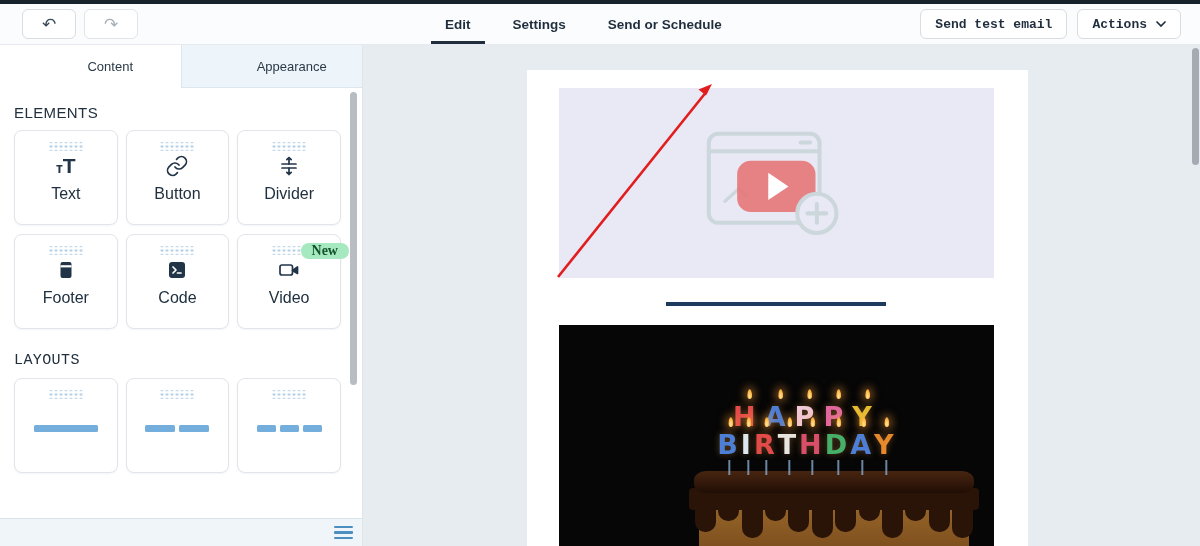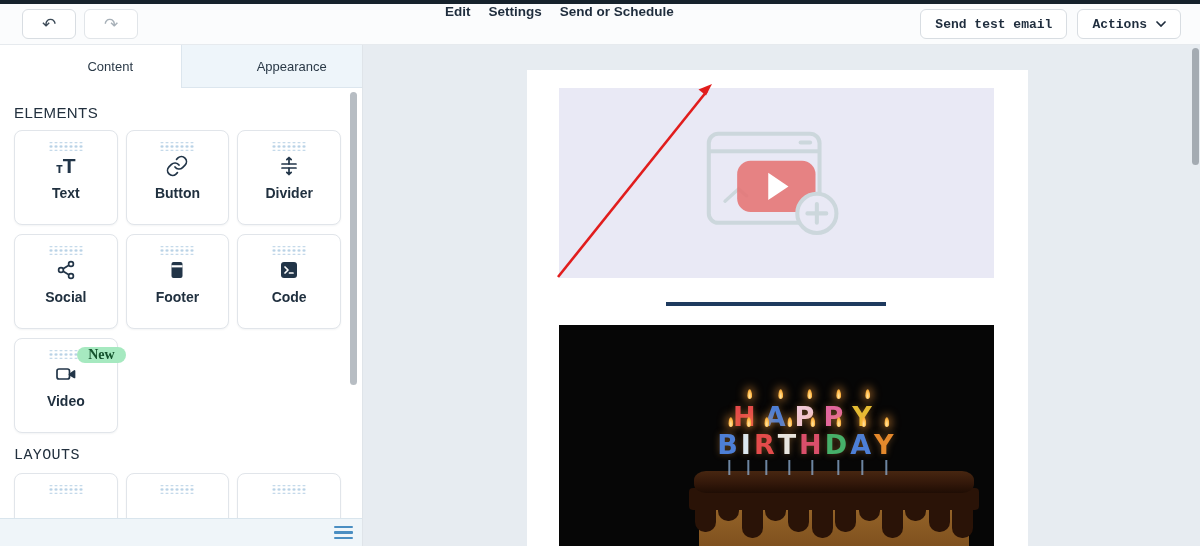--- a/index.html
+++ b/index.html
@@ -18,38 +18,38 @@
   *{margin:0;padding:0;box-sizing:border-box;}
   html,body{font-family:"Liberation Sans","DejaVu Sans",sans-serif;}
   #app{position:relative;width:1200px;height:546px;overflow:hidden;background:var(--canvas-bg);color:var(--accent-navy);}
 
   
   .top-strip{position:absolute;left:0;top:0;width:100%;height:4px;background:var(--topbar-strip);}
   .toolbar{position:absolute;left:0;top:4px;width:100%;height:41px;background:#fbfcfd;border-bottom:1px solid #e6eaee;display:flex;align-items:center;}
   .tb-left{display:flex;gap:8px;margin-left:22px;}
   .tb-btn{width:54px;height:30px;border:1px solid #d8dde2;border-radius:6px;background:#fff;display:flex;align-items:center;justify-content:center;font-size:17px;color:#3c4a57;cursor:pointer;}
   .tb-btn.disabled{color:#a7b0b8;border-color:#e1e5e9;}
-  .tb-tabs{position:absolute;left:445px;top:0;height:40px;display:flex;gap:18px;}
+  .tb-tabs{position:absolute;left:445px;top:0;height:40px;display:flex;gap:42px;align-items:center;}
   .tb-tab{position:relative;font-size:13.5px;font-weight:600;color:var(--accent-navy);white-space:nowrap;cursor:pointer;}
   .tb-tab.active::after{content:"";position:absolute;left:-14px;right:-14px;bottom:-12px;height:3px;background:var(--accent-navy);}
   .tb-right{margin-left:auto;margin-right:19px;display:flex;gap:10px;font-family:Liberation Mono, monospace;}
   .tb-action-btn{height:30px;padding:0 14px;border:1px solid #d8dde2;border-radius:6px;background:#fff;display:flex;align-items:center;gap:9px;font-size:13px;font-weight:600;color:var(--accent-navy);cursor:pointer;}
   .chev{width:10px;height:6px;}
 
   
   .sidebar{position:absolute;left:0;top:45px;width:363px;bottom:0;background:#fff;border-right:1px solid #dfe4e9;overflow:hidden;}
   .side-tabs{display:flex;height:43px;}
   .side-tab{flex:1;display:flex;align-items:center;justify-content:center;font-size:13px;color:#2a3947;cursor:pointer;background:#fff;padding-left:40px;}
   .side-tab.inactive{background:#eef5fa;border-left:1px solid #dce6ee;border-bottom:1px solid #dce6ee;}
   .section-label{margin:16px 0 9px 14px;font-size:15px;letter-spacing:.4px;color:#22303e;}
   .cards{display:grid;grid-template-columns:repeat(3,1fr);gap:9px 8px;margin:0 21px 0 14px;}
   .card{position:relative;height:95px;background:#fff;border:1px solid #e1e5ea;border-radius:8px;box-shadow:0 1px 2px rgba(20,40,60,.05);display:flex;flex-direction:column;align-items:center;padding-top:11px;cursor:pointer;}
   .drag-dots{width:34px;height:9px;background-image:radial-gradient(circle,#b9d2e6 1.1px,transparent 1.5px);background-size:5px 4.5px;background-position:center;}
   .card-icon{height:30px;display:flex;align-items:center;justify-content:center;color:#223548;}
-  .card-label{font-size:14px;font-weight:700;color:#20303f;margin-top:4px;}
+  .card-label{font-size:16px;font-weight:400;color:#20303f;margin-top:4px;}
   .text-glyph{font-weight:600;color:#223548;}
   .text-glyph .sm{font-size:14px;}
   .text-glyph .lg{font-size:21px;}
   .badge{position:absolute;top:8px;right:-9px;background:var(--badge-green-bg);color:var(--badge-green-text);font-size:14px;font-weight:700;padding:0 11px;border-radius:999px;font-family:Liberation Serif, serif;}
   .layout-bars{display:flex;gap:4px;margin-top:26px;align-items:flex-end;}
   .lbar{height:7px;background:var(--layout-bar-blue);border-radius:1.5px;}
   .side-scrollbar{position:absolute;right:5px;top:47px;width:7px;height:293px;background:#b7bdc3;border-radius:4px;cursor:pointer;}
   .side-bottombar{position:absolute;left:0;right:0;bottom:0;height:28px;background:#eff5f9;border-top:1px solid #d9e5ed;display:flex;align-items:center;justify-content:flex-end;}
   .hamburger{margin-right:9px;display:flex;flex-direction:column;gap:3px;cursor:pointer;}
   .hamburger span{display:block;width:19px;height:2.4px;background:var(--hamburger-blue);border-radius:1px;}
@@ -152,33 +152,20 @@
           <svg width="24" height="24" viewBox="0 0 24 24" fill="none" stroke="#223548" stroke-width="1.7" stroke-linecap="round" stroke-linejoin="round">
             <line x1="5" y1="10" x2="19" y2="10"></line>
             <line x1="5" y1="14" x2="19" y2="14"></line>
             <path d="M12 10 V3.5 M9.8 5.7 L12 3.5 L14.2 5.7"></path>
             <path d="M12 14 V20.5 M9.8 18.3 L12 20.5 L14.2 18.3"></path>
           </svg>
         </div>
         <div class="card-label">Divider</div>
       </div>
 
-      <div class="card">
-        <div class="drag-dots"></div>
-        <div class="card-icon">
-          <svg width="24" height="24" viewBox="0 0 24 24" fill="none" stroke="#223548" stroke-width="1.7">
-            <circle cx="17" cy="6" r="2.4"></circle>
-              <circle cx="7" cy="12" r="2.4"></circle>
-              <circle cx="17" cy="18" r="2.4"></circle>
-            <line x1="9.2" y1="10.8" x2="14.8" y2="7.2"></line>
-            <line x1="9.2" y1="13.2" x2="14.8" y2="16.8"></line>
-          </svg>
-        </div>
-        <div class="card-label">Social</div>
-      </div>
 
       <div class="card">
         <div class="drag-dots"></div>
         <div class="card-icon">
           <svg width="24" height="24" viewBox="0 0 24 24">
             <rect x="6.5" y="4" width="11" height="16" rx="2" fill="#223548"></rect>
             <rect x="6.5" y="7.2" width="11" height="2.2" fill="#fff"></rect>
           </svg>
         </div>
         <div class="card-label">Footer</div>

